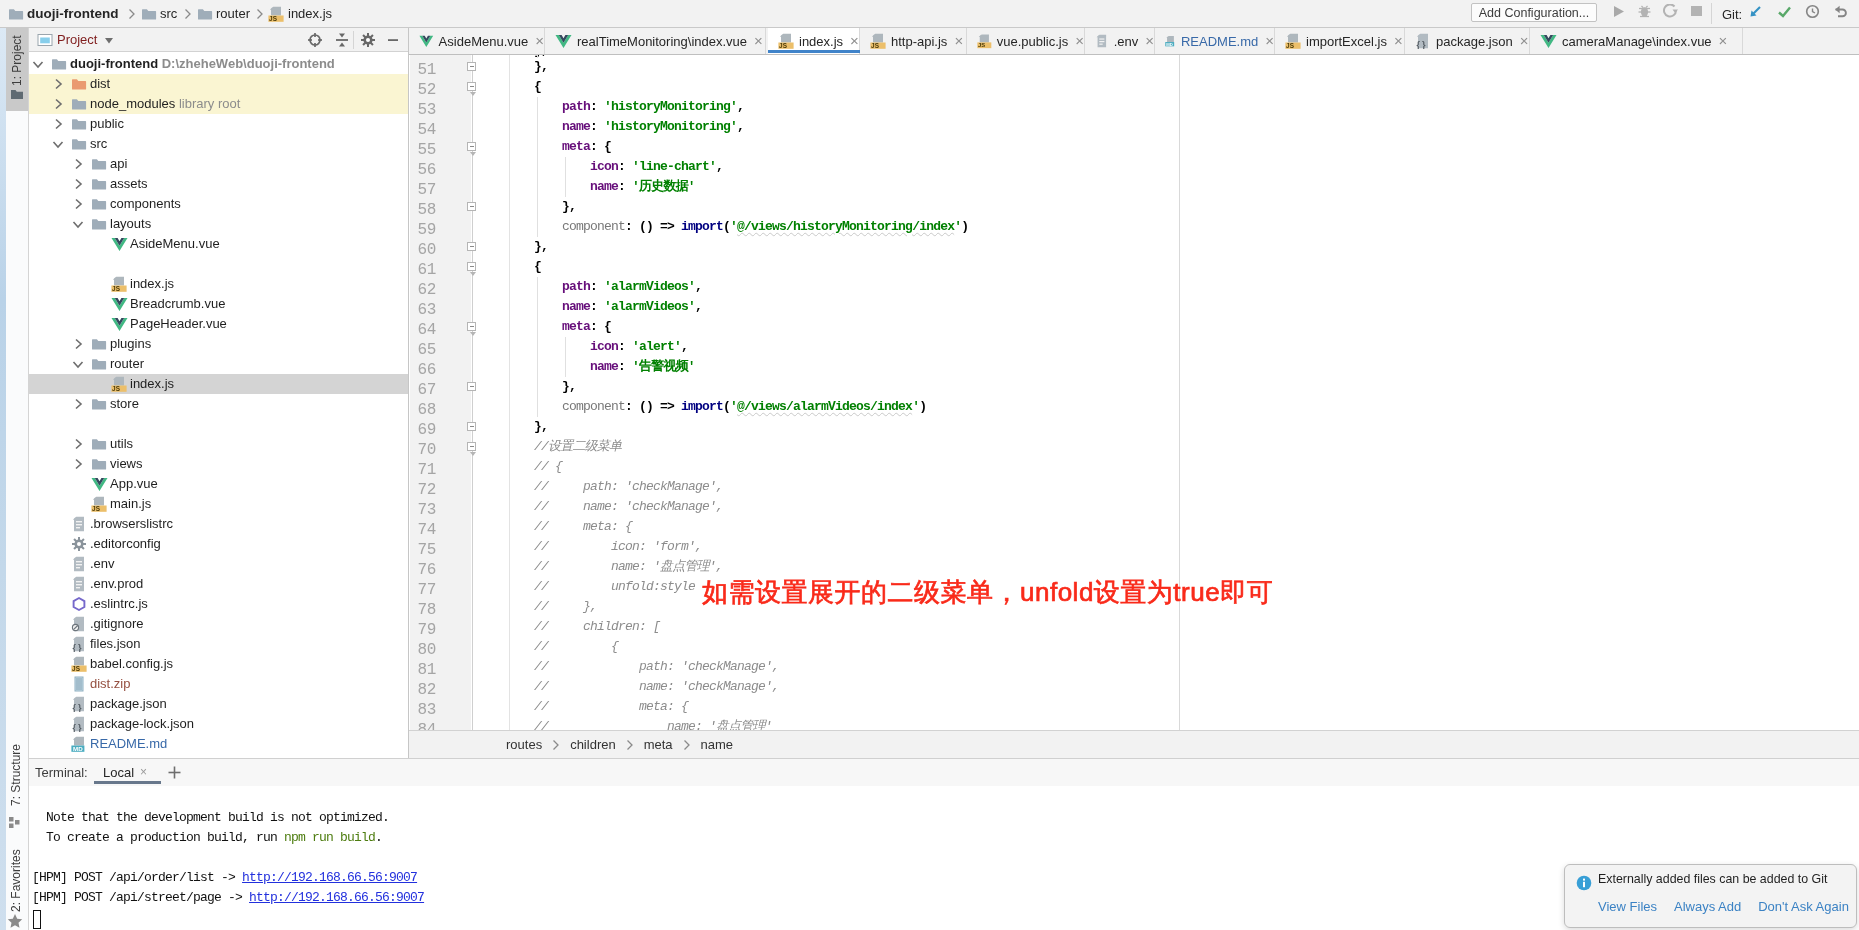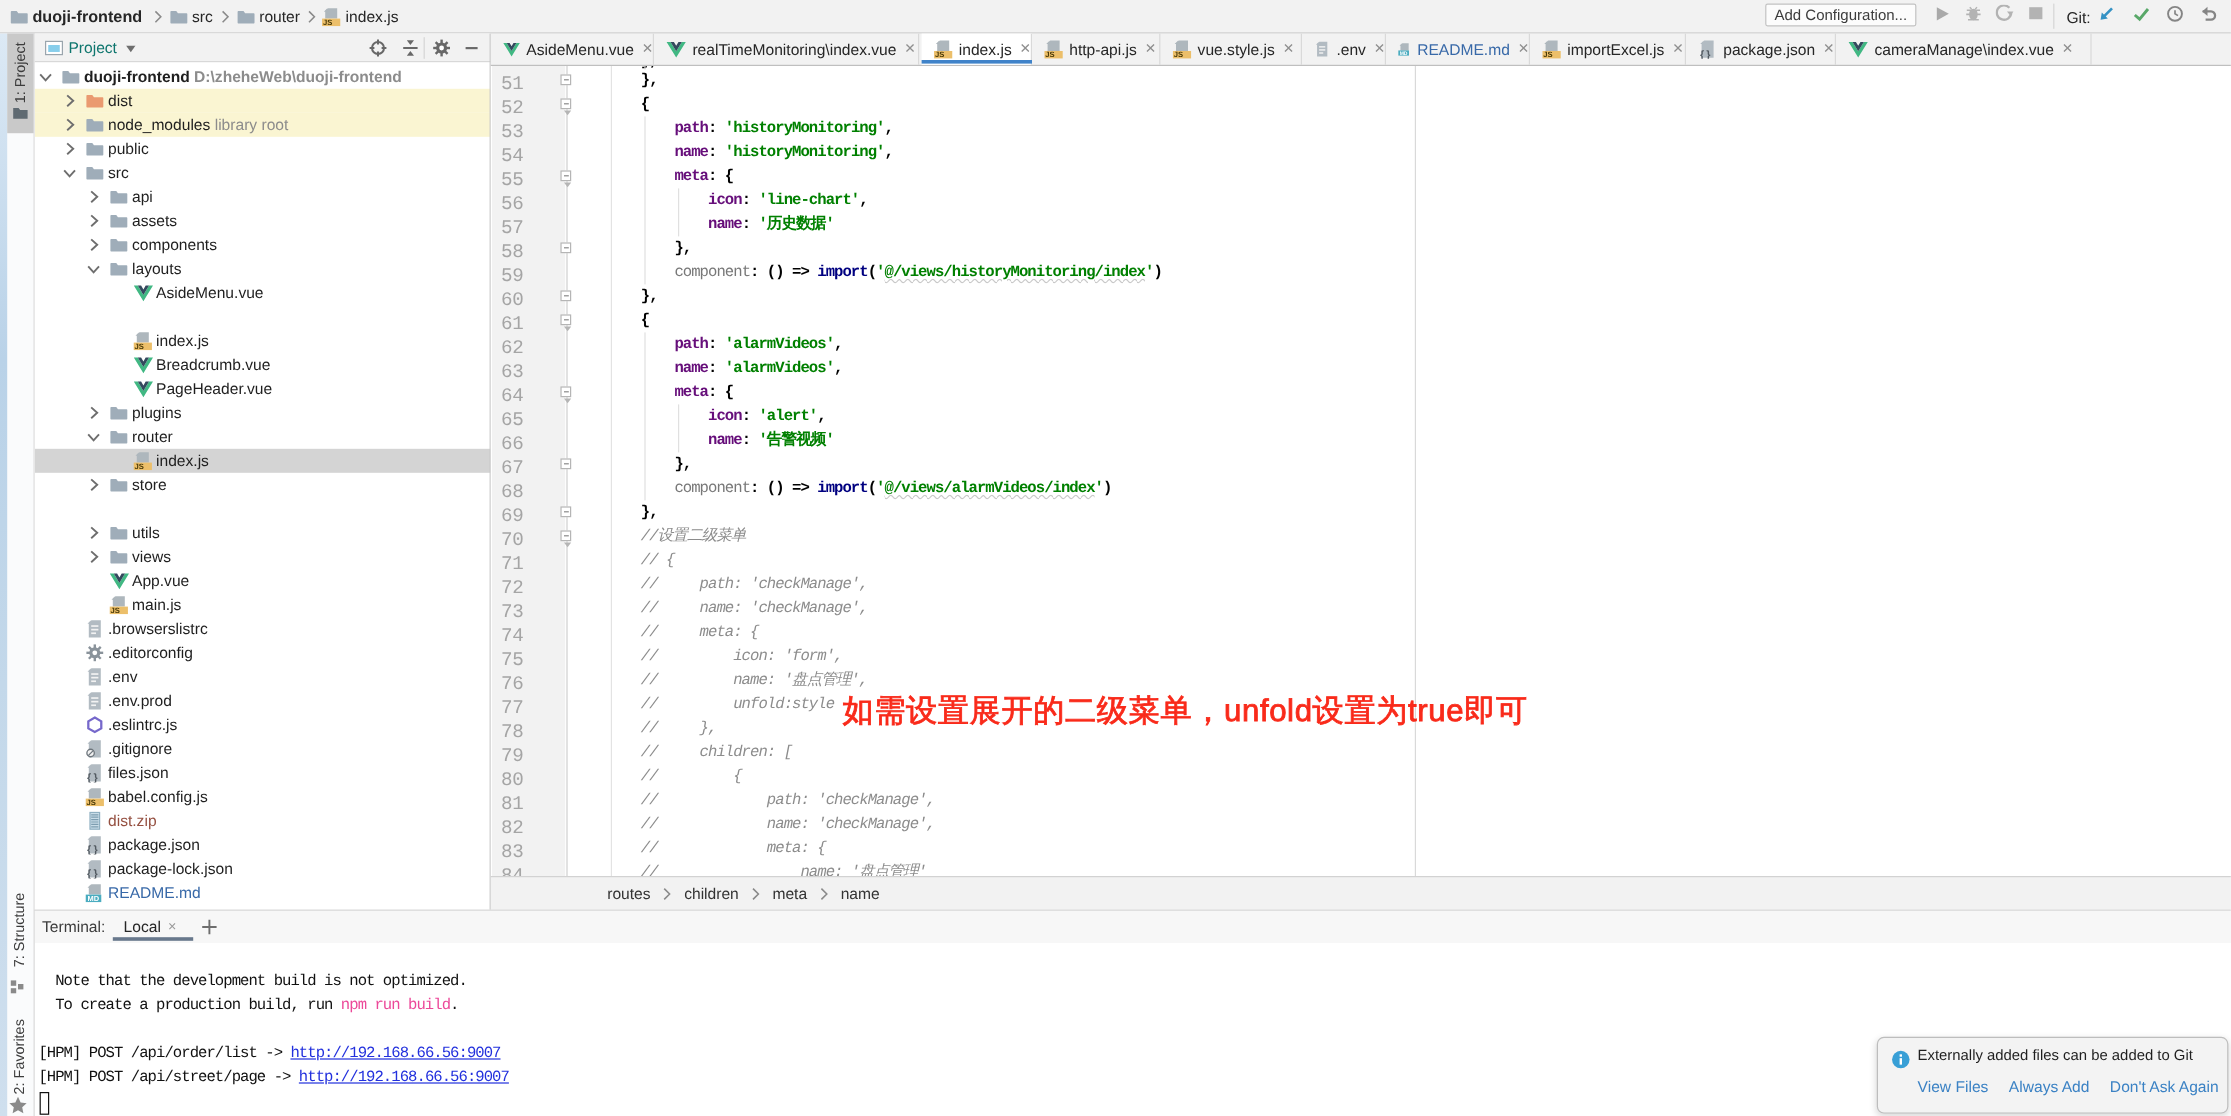--- a/index.html
+++ b/index.html
@@ -30,21 +30,21 @@
 .wavy{text-decoration:underline wavy #c9c9c9;text-decoration-thickness:1px;text-underline-offset:2px}
 .vline{position:absolute;top:0;width:1px;height:675px}
 .guide{position:absolute;width:1px;background:#e0e0e0}
 .fold{position:absolute;left:58px;width:9px;height:9px;background:#fff;border:1px solid #b5b5b5;color:#8a8a8a}
 .fold i{position:absolute;left:1.5px;top:3px;width:4px;height:1px;background:#8a8a8a}
 #crumbs2{position:absolute;left:409px;top:730px;width:1450px;height:28px;background:#f2f2f2;border-top:1px solid #d2d2d2;display:flex;align-items:center;font-size:13px;color:#333}
 #termsep{position:absolute;left:29px;top:758px;width:1830px;height:1px;background:#d0d0d0}
 #termhead{position:absolute;left:29px;top:759px;width:1830px;height:27px;background:#f7f7f7}
 #termbody{position:absolute;left:29px;top:786px;width:1830px;height:144px;background:#fff}
 .tline{position:absolute;left:3px;height:20px;line-height:20px;font-size:13px;letter-spacing:-0.8px;font-family:"Liberation Mono",monospace;color:#111;white-space:pre}
-.cyan{color:#ec4899}
+.cyan{color:#4d7c0f}
 .turl{color:#2230dd;text-decoration:underline}
 #notif{position:absolute;left:1564px;top:864px;width:293px;height:64px;background:#f3f3f3;border:1px solid #bdbdbd;border-radius:6px;box-shadow:0 2px 6px rgba(0,0,0,.15)}
 .nlink{color:#3b82c4;font-size:13px}
 </style></head><body>
 <div id="topbar">
 <div class="crumb" style="left:8px">
       <svg width="16" height="16" viewBox="0 0 16 16" style="">
         <path d="M1.6 3.2h4.3l1.4 1.9h7.2c.3 0 .6.3.6.6v7.2c0 .3-.3.6-.6.6H1.6c-.3 0-.6-.3-.6-.6V3.8c0-.3.3-.6.6-.6z" fill="#9fadb9"></path>
       </svg>
     </div>
@@ -161,21 +161,21 @@
     </svg>
   </div>
 <div id="ppanel"></div>
 <div id="phead">
 <div class="abs" style="left:8px;top:4px">
       <svg width="16" height="16" viewBox="0 0 16 16" style="">
         <rect x="1" y="2.5" width="14" height="11" fill="#fff" stroke="#9aa5ad"></rect>
         <rect x="3.2" y="5.5" width="9.6" height="5.8" fill="#87ceeb"></rect>
       </svg>
     </div>
-<div class="abs" style="left:28px;top:0;height:24px;line-height:24px;font-size:13px;color:#0f766e">Project</div>
+<div class="abs" style="left:28px;top:0;height:24px;line-height:24px;font-size:13px;color:#7f1d1d">Project</div>
 <div class="abs" style="left:76px;top:10px">
       <svg width="9" height="6" viewBox="0 0 9 6" style="">
         <polygon points="0,0 8,0 4,5.5" fill="#6e6e6e"></polygon>
       </svg>
     </div>
 <div class="abs" style="left:278px;top:4px">
       <svg width="16" height="16" viewBox="0 0 16 16" style="">
         <circle cx="8" cy="8" r="5" fill="none" stroke="#686868" stroke-width="1.7"></circle>
         <line x1="8" y1="1" x2="8" y2="5" stroke="#686868" stroke-width="1.7"></line>
         <line x1="8" y1="11" x2="8" y2="15" stroke="#686868" stroke-width="1.7"></line>
@@ -633,21 +633,21 @@
       <span style="">http-api.js</span>
       <span class="tx-x">×</span>
     </div>
 <div class="tab" style="left:558px;width:118px;padding-left:10px">
       <svg width="16" height="16" viewBox="0 0 16 16" style="">
         <polygon points="5.2,0.8 13,0.8 13,9.5 3,9.5 3,3" fill="#aeb7bd"></polygon>
         <polygon points="1.9,3.7 4.6,1 4.6,3.7" fill="#aeb7bd"></polygon>
         <rect x="0.4" y="9.5" width="15.2" height="6.3" fill="#ecbf6a"></rect>
         <text x="5" y="14.9" font-size="6.4" font-weight="bold" fill="#4a3a08" text-anchor="middle" font-family="Liberation Sans">JS</text>
       </svg>
-      <span style="">vue.style.js</span>
+      <span style="">vue.public.js</span>
       <span class="tx-x">×</span>
     </div>
 <div class="tab" style="left:676px;width:70px;padding-left:10px">
       <svg width="16" height="16" viewBox="0 0 16 16" style="">
         <polygon points="5.2,0.8 13,0.8 13,15.2 3,15.2 3,3" fill="#b2bbc2"></polygon>
         <polygon points="1.9,3.7 4.6,1 4.6,3.7" fill="#b2bbc2"></polygon>
         <rect x="5" y="5" width="6" height="1.4" fill="#f2f2f2"></rect>
         <rect x="5" y="8" width="6" height="1.4" fill="#f2f2f2"></rect>
         <rect x="5" y="11" width="4" height="1.4" fill="#f2f2f2"></rect>
       </svg>

